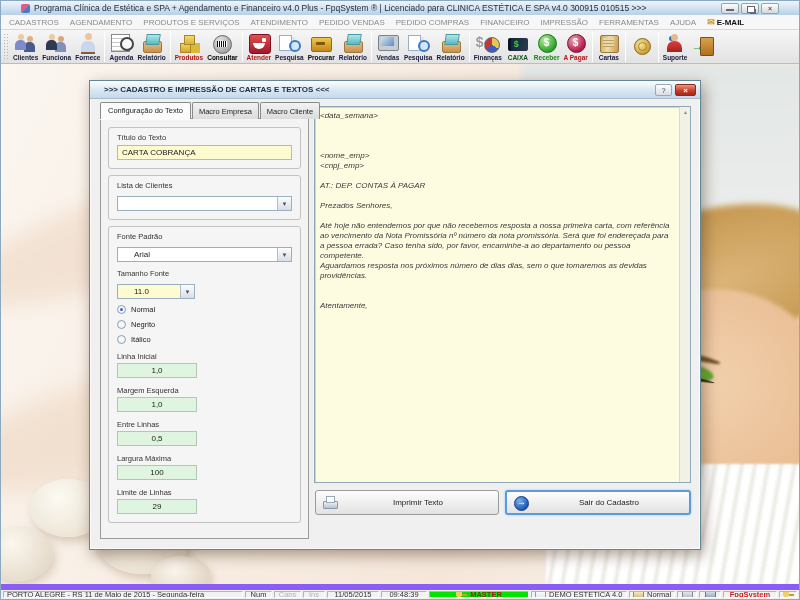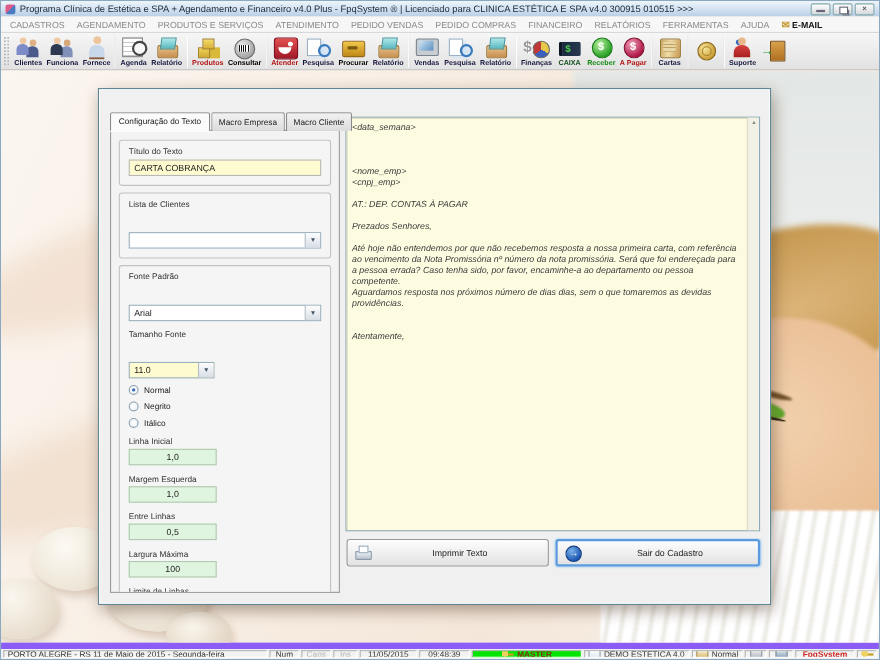--- a/index.html
+++ b/index.html
@@ -1,20 +1,20 @@
 <!DOCTYPE html>
 <html><head>
 <meta charset="utf-8">
 <style>
   * { margin:0; padding:0; box-sizing:border-box; }
   html,body { width:800px; height:600px; overflow:hidden; font-family:"Liberation Sans",sans-serif; }
   .app { width:800px; height:600px; position:relative; background:#ece9e2; border:1px solid #8aa8c0; display:flex; flex-direction:column; }
 
   
-  .titlebar { height:14px; background:linear-gradient(#eef5fb,#cfdff0 60%,#b8cfe6); display:flex; align-items:center; padding:0 4px; flex:0 0 auto; }
+  .titlebar { height:14px; background:linear-gradient(#eef5fb,#cfdff0 60%,#b8cfe6); display:flex; align-items:center; padding:0 20px; flex:0 0 auto; }
   .app-icon { width:9px; height:9px; border-radius:2px; background:linear-gradient(135deg,#e05a8a 0 50%,#4a7ac0 50% 100%); margin-right:4px; flex:0 0 auto; }
   .title-text { font-size:8.5px; color:#1a2a3a; white-space:nowrap; overflow:hidden; flex:1; }
   .win-controls { display:flex; gap:2px; }
   .winbtn { width:18px; height:11px; border:1px solid #8aa; border-radius:2px; background:linear-gradient(#fdfdfd,#d5d9dd); position:relative; font-size:7px; color:#555; text-align:center; line-height:9px; }
   .winbtn-min::before { content:""; position:absolute; left:4px; right:4px; bottom:2px; height:2px; background:#667; }
   .winbtn-max::before { content:""; position:absolute; left:5px; top:2px; width:6px; height:5px; border:1px solid #667; background:#fff; box-shadow:2px 2px 0 -1px #667; }
   .winbtn-close::before { content:"×"; font-weight:bold; }
 
   
   .menubar { height:15px; background:#f7f7f7; border-bottom:1px solid #d8d8d8; display:flex; align-items:center; gap:11px; padding:0 8px; flex:0 0 auto; }
@@ -99,21 +99,21 @@
 
   .tabcontrol { position:absolute; left:10px; top:21px; width:209px; bottom:10px; }
   .tabs { display:flex; height:17px; position:relative; z-index:2; }
   .tab { font-size:7.5px; color:#222; border:1px solid #8a8a8a; border-bottom:none; border-radius:2px 2px 0 0; background:linear-gradient(#f2f2f2,#dcdcdc); padding:4px 6px 0 6px; margin-right:1px; white-space:nowrap; }
   .tab.active { background:#fbfbfb; padding:3px 7px 0 7px; margin-top:0; box-shadow:0 1px 0 #fbfbfb;text-align:center; }
   .tabpage { position:absolute; left:0; right:0; top:16px; bottom:0; border:1px solid #9a9a9a; background:#f3f3f3; padding:2px 0; overflow:hidden; }
 
   .gb { border:1px solid #c2c2c2; border-radius:3px; margin:6px 7px 0 7px; padding:5px 8px 8px 8px; background:#f5f5f5; }
   .fld-label { font-size:7.5px; color:#333; display:block; }
   .txt-input { margin-top:3px; height:15px; border:1px solid #b8b8b8; background:#fffbd0; font-size:8px; color:#222; display:flex; align-items:center; padding:0 4px; }
-  .combo { margin-top:21px; height:15px; border:1px solid #9ab0be; background:#fff; display:flex; align-items:center; justify-content:space-between; font-size:8px; color:#222; padding-left:4px; }
+  .combo { margin-top:6px; height:15px; border:1px solid #9ab0be; background:#fff; display:flex; align-items:center; justify-content:space-between; font-size:8px; color:#222; padding-left:16px; }
   .combo-btn { width:14px; height:13px; background:linear-gradient(#fdfdfd,#d8dee6); border-left:1px solid #b0bcc8; font-size:6px; color:#456; display:flex; align-items:center; justify-content:center; }
   .combo.small { width:78px; }
   .combo.yellow { background:#fffbd0; }
   .radio-row { display:flex; align-items:center; gap:5px; margin-top:6px; }
   .radio { width:9px; height:9px; border:1px solid #8aa0b0; border-radius:50%; background:radial-gradient(#fff,#e8eef4); position:relative; }
   .radio.sel::before { content:""; position:absolute; left:2px; top:2px; width:3px; height:3px; border-radius:50%; background:#3a6ab8; }
   .radio-lbl { font-size:7.5px; color:#222; }
   .num-label { font-size:7.5px; color:#333; display:block; margin-top:8px; }
   .num-input { margin-top:2px; width:80px; height:15px; border:1px solid #b0c8b0; background:#dff5df; font-size:8px; color:#222; display:flex; align-items:center; justify-content:center; }
 
@@ -163,21 +163,21 @@
   </div>
 
   <div class="menubar">
     <span class="menu-item">CADASTROS</span>
     <span class="menu-item">AGENDAMENTO</span>
     <span class="menu-item">PRODUTOS E SERVIÇOS</span>
     <span class="menu-item">ATENDIMENTO</span>
     <span class="menu-item">PEDIDO VENDAS</span>
     <span class="menu-item">PEDIDO COMPRAS</span>
     <span class="menu-item">FINANCEIRO</span>
-    <span class="menu-item">RELATÓRIOS</span>
+    <span class="menu-item">IMPRESSÃO</span>
     <span class="menu-item">FERRAMENTAS</span>
     <span class="menu-item">AJUDA</span>
     <span class="menu-email">
       <span class="mail-glyph">✉</span>
       <span>E-MAIL</span>
     </span>
   </div>
 
   <div class="toolbar">
     <div class="tb-grip"></div>
@@ -292,20 +292,25 @@
       <div class="bg-shape bg-eye2"></div>
       <div class="bg-shape bg-lash"></div>
       <div class="bg-shape bg-towel"></div>
       <div class="bg-shape bg-stone1"></div>
       <div class="bg-shape bg-stone2"></div>
       <div class="bg-shape bg-stone3"></div>
       <div class="bg-shape bg-stone4"></div>
     </div>
 
     <div class="dialog">
+      <div class="dlg-titlebar">
+        <span class="dlg-title">&gt;&gt;&gt; CADASTRO E IMPRESSÃO DE CARTAS E TEXTOS &lt;&lt;&lt;</span>
+        <div class="dlg-help">?</div>
+        <div class="dlg-close">×</div>
+      </div>
 
       <div class="tabcontrol">
         <div class="tabs">
           <div class="tab active">Configuração do Texto</div>
           <div class="tab">Macro Empresa</div>
           <div class="tab">Macro Cliente</div>
         </div>
         <div class="tabpage">
 
           <div class="gb">

